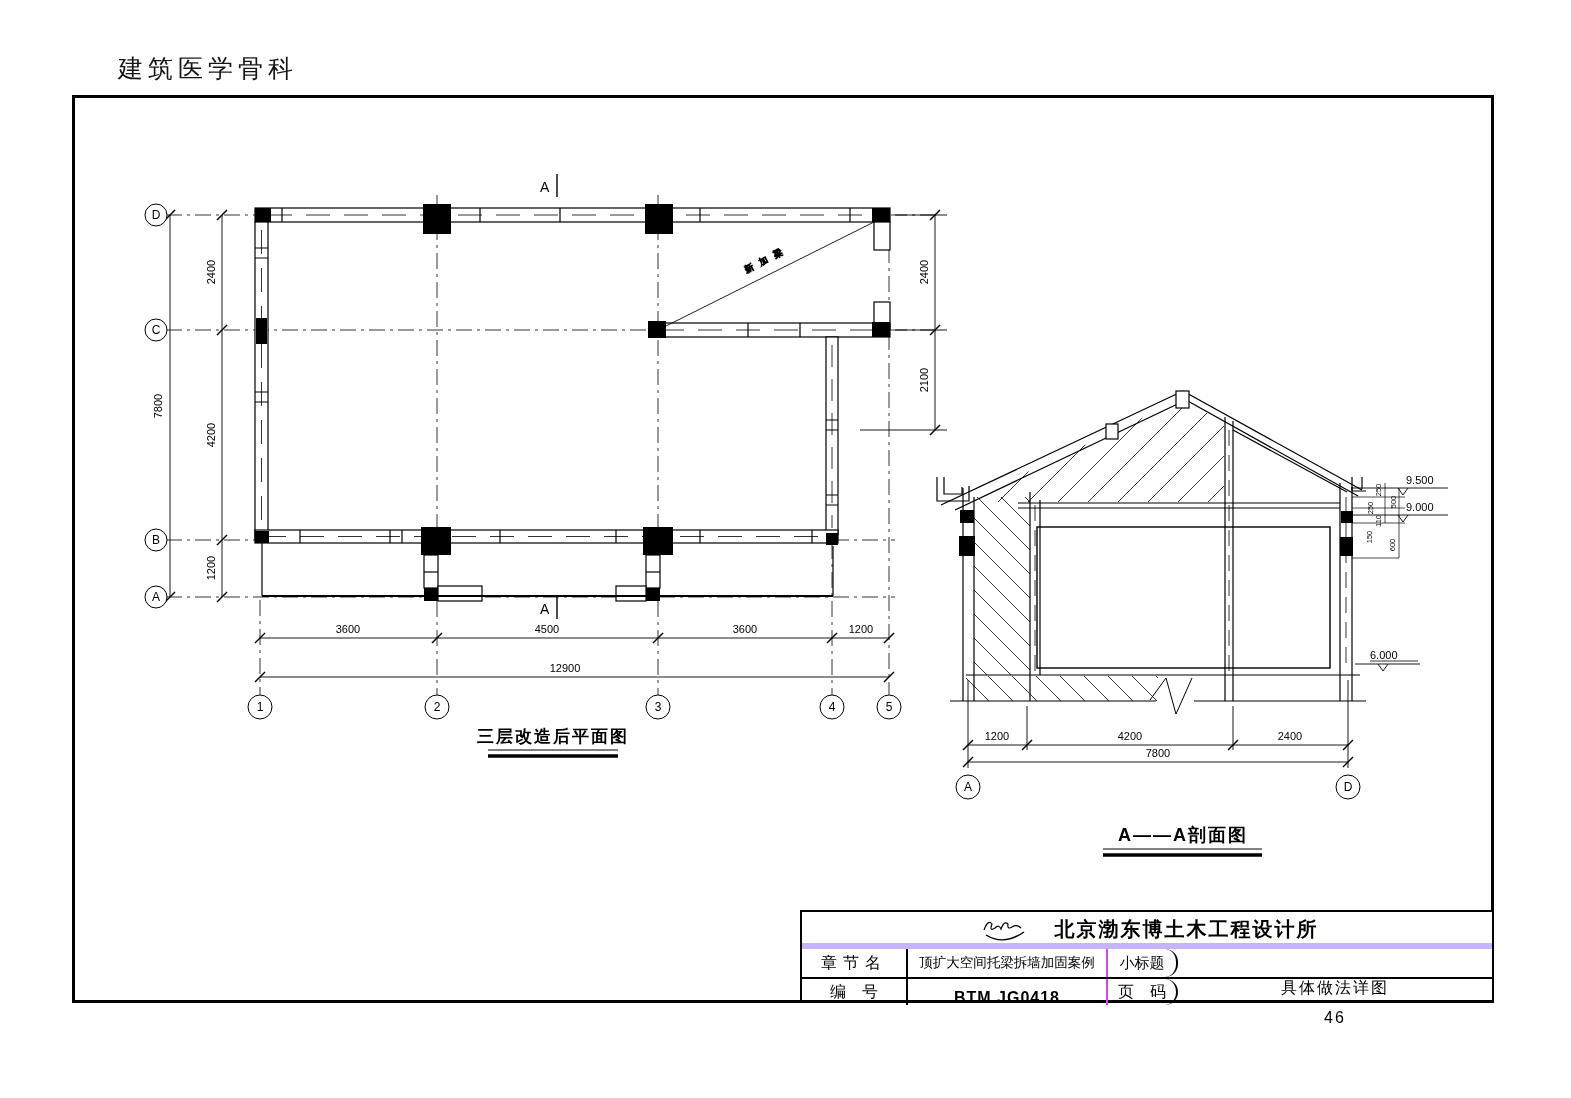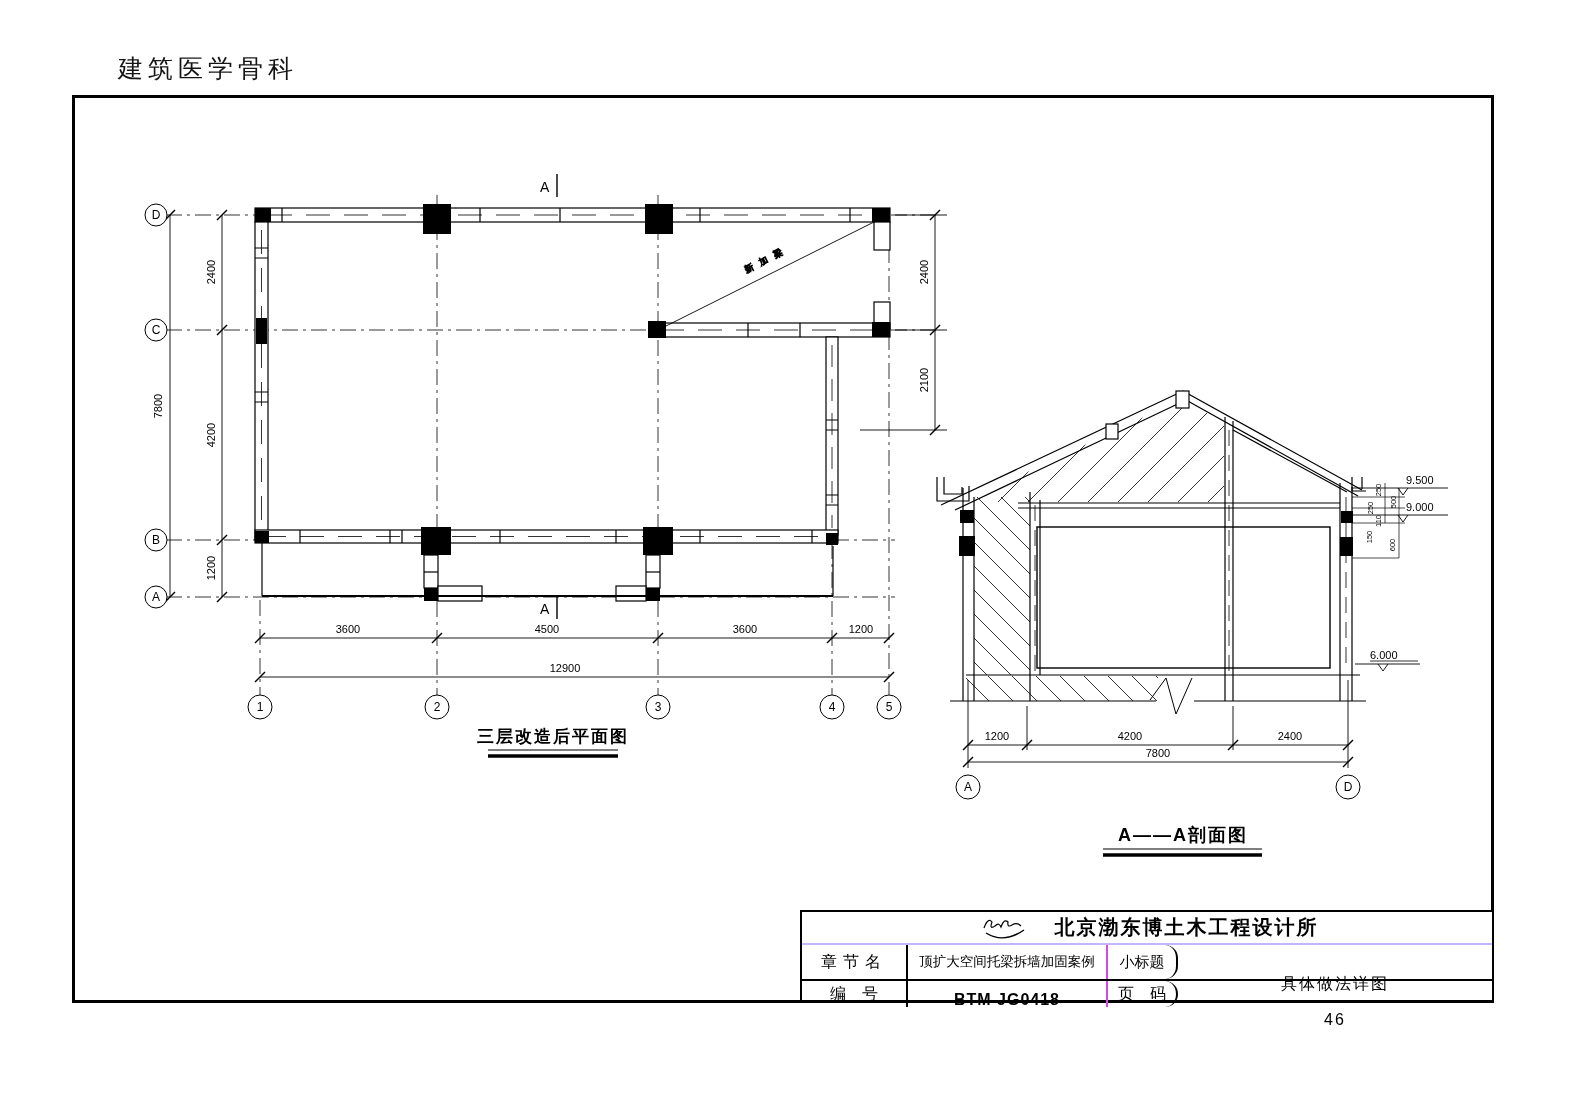--- a/index.html
+++ b/index.html
@@ -10,24 +10,24 @@
   .dim{font-size:11px;}
   .dims{font-size:7.5px;}
   .bub{font-size:12px;}
   .ttl{font-size:17px;font-weight:bold;letter-spacing:2px;}
   .ttl2{font-size:18px;font-weight:bold;letter-spacing:2px;}
   .mark{font-size:14px;}
   .diag{font-size:9px;letter-spacing:7px;}
   .elev{font-size:11px;}
   
   .tblock{position:absolute;left:800px;top:910px;width:694px;height:93px;border:2px solid #000;border-bottom-width:3px;box-sizing:border-box;background:#fff;}
-  .tb-r1{height:31px;border-bottom:2px solid #c4b5fd;display:flex;align-items:center;justify-content:center;gap:21px;}
+  .tb-r1{height:31px;border-bottom:6px solid #c4b5fd;display:flex;align-items:flex-end;justify-content:center;gap:21px;}
   .tb-company{font-size:20px;letter-spacing:2px;font-weight:bold;}
   .tb-row{display:flex;box-sizing:border-box;}
-  .tb-r2{height:36px;border-bottom:2px solid #000;}
+  .tb-r2{height:30px;border-bottom:2px solid #000;}
   .tb-r3{height:26px;}
   .tb-cell{display:flex;align-items:center;justify-content:center;box-sizing:border-box;}
   .c1{width:106px;border-right:2px solid #000;font-size:16px;letter-spacing:6px;}
   .c2{width:200px;border-right:2px solid #d946ef;}
   .c3{width:70px;border-right:2px solid #000;font-size:15px;border-radius:13px;}
   .c4{flex:1;font-size:16px;letter-spacing:2px;margin-top:39px;}
   .v-long{font-size:13.5px;white-space:nowrap;}
   .v-code{font-size:16px;font-weight:bold;letter-spacing:1px;margin-top:12px;}
   .gap-lab{display:flex;gap:16px;font-size:16px;}
 </style>

